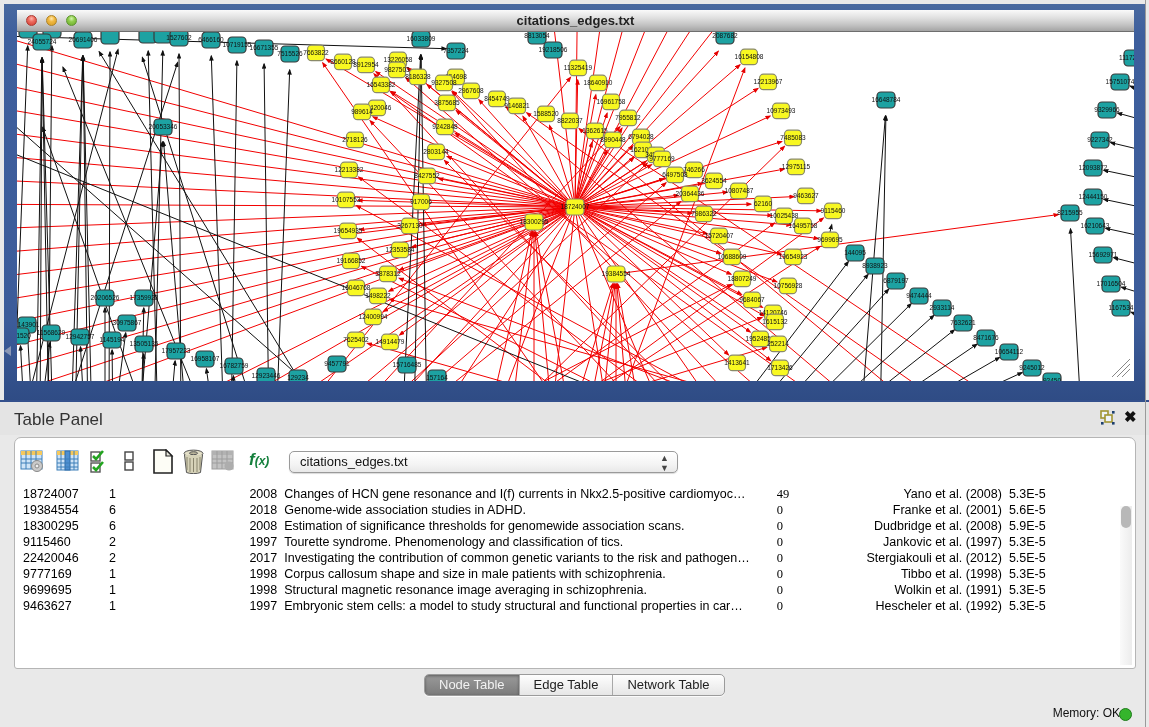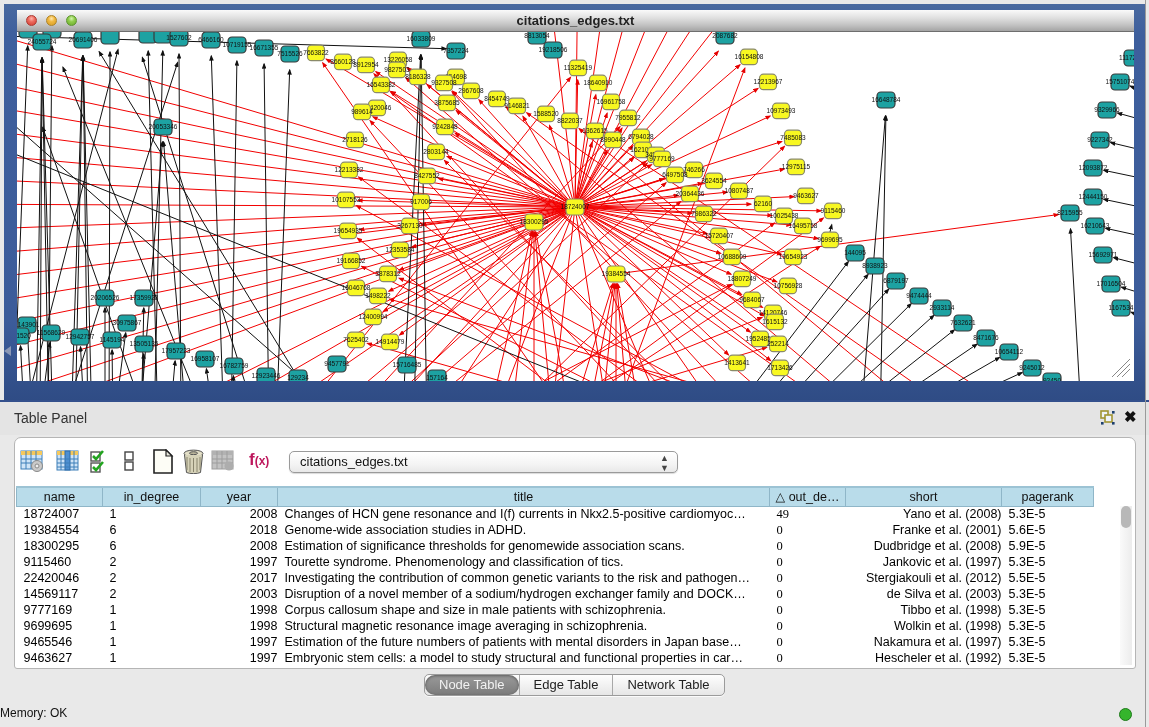--- a/index.html
+++ b/index.html
@@ -17,21 +17,21 @@
 .tl { position:absolute; top:5px; width:11px; height:11px; border-radius:50%; }
 #tl-r { left:9px; background:radial-gradient(circle at 50% 30%,#ffb3ab 0%,#ec6b5f 40%,#d23b2f 100%); border:1px solid #ad3a32; }
 #tl-y { left:29px; background:radial-gradient(circle at 50% 30%,#ffe9b0 0%,#f0b73f 40%,#d69e28 100%); border:1px solid #ae8326; }
 #tl-g { left:49px; background:radial-gradient(circle at 50% 30%,#d2f5b0 0%,#8fcc4a 40%,#6aaa2c 100%); border:1px solid #5d9430; }
 #canvas { left:17px; top:32px; width:1117px; height:349px; background:#fff; overflow:hidden; }
 
 
 #tpanel { left:0; top:400px; width:1149px; height:327px; background:#e9e9e9;
   border-top:2px solid #33508c; }
 #tphead { left:0; top:402px; width:1149px; height:33px; background:#e4e4e4; }
-#tplabel { left:14px; top:410px; font-size:14px; color:#333; }
+#tplabel { left:14px; top:410px; font-size:17px; color:#333; }
 #flicon { left:1100px; top:410px; width:16px; height:16px; }
 #closex { left:1124px; top:408px; font-size:15px; font-weight:bold; color:#111; }
 #wpanel { left:14px; top:437px; width:1122px; height:232px; background:#fff;
   border:1px solid #b5b5b5; border-radius:7px 7px 3px 3px; }
 #combo { left:289px; top:451px; width:389px; height:22px; border:1px solid #9a9a9a; border-radius:5px;
   background:linear-gradient(180deg,#ffffff 0%,#f4f4f4 60%,#e8e8e8 100%);
   font-size:13px; color:#111; line-height:20px; padding-left:10px;
   box-shadow:0 1px 1px rgba(0,0,0,.15); }
 #combo .arrows { position:absolute; right:8px; top:1px; font-size:9px; color:#444; line-height:10px; }
 
@@ -46,22 +46,22 @@
 #vsb { left:1120px; top:506px; width:12px; height:159px; background:linear-gradient(90deg,#fafafa,#ececec); }
 #vsbt { left:1121px; top:506px; width:10px; height:22px; background:#b8b8b8; border-radius:5px; }
 
 
 #tabs { left:424px; top:674px; height:22px; border:1px solid #9b9b9b; border-radius:5px;
   background:linear-gradient(180deg,#fefefe,#e6e6e6); display:flex; overflow:hidden;
   box-shadow:0 1px 0 rgba(255,255,255,.8); }
 .tab { font-size:13px; color:#222; line-height:20px; padding:0 14px; border-left:1px solid #a8a8a8; }
 .tab.first { border-left:none; }
 .tab.sel { background:linear-gradient(180deg,#9a9a9a,#7b7b7b); color:#f2f2f2;
-  box-shadow:inset 0 1px 3px rgba(0,0,0,.4);border-radius:10px; }
-#mem { left:0px; top:706px; width:1120px; text-align:left; font-size:12px; color:#111; }
+  box-shadow:inset 0 1px 3px rgba(0,0,0,.4); }
+#mem { left:0px; top:706px; width:1120px; text-align:right; font-size:12px; color:#111; }
 #memdot { left:1119px; top:708px; width:13px; height:13px; border-radius:50%;
   background:#35b52c; border:1.5px solid #1e7a1a; }
 #redge { left:1145px; top:0; width:1px; height:727px; background:#9a9a9a; }
 
 .ic { position:absolute; top:449px; }
 </style></head>
 <body>
 <div id="blueframe" class="abs"></div>
 <div id="titlebar" class="abs">
     <div id="title">citations_edges.txt</div>
@@ -602,35 +602,26 @@
  <ellipse cx="11.5" cy="4.2" rx="4" ry="1.5" fill="#b9b49a" stroke="#555"></ellipse>
  <path d="M2.5 6 l2 17.5 a9 3 0 0 0 14 0 l2 -17.5" fill="#d6d2b8" stroke="#555"></path>
  <path d="M5 8 v13 M8 9 v14 M11.5 9 v14 M15 9 v14 M18 8 v13" stroke="#8a866e" fill="none"></path>
 </svg>
 <svg class="ic abs" style="left:211px" width="24" height="24" viewBox="0 0 24 24">
  <rect x="1" y="2" width="21" height="18" fill="#c3c3c3" stroke="#9d9d9d"></rect>
  <rect x="1" y="2" width="21" height="4" fill="#b2b2b2"></rect>
  <path d="M1 10 h21 M1 14 h21 M6 2 v18 M11 2 v18 M16 2 v18" stroke="#9d9d9d" fill="none"></path>
  <circle cx="18" cy="17" r="4.5" fill="#adadad"></circle>
 </svg>
-<div class="abs" style="left:249px; top:450px; font-size:17px; font-weight:bold; color:#be185d;">f<span style="font-size:12px">(x)</span></div>
+<div class="abs" style="left:249px; top:450px; font-size:17px; font-style:italic; font-weight:bold; color:#15803d;">f<span style="font-size:12px">(x)</span></div>
 
 <div id="combo" class="abs">citations_edges.txt<span class="arrows">▲<br>▼</span></div>
 
 <table id="dt">
 <tbody>
-      <tr>
-        <th style="width:86px">name</th>
-        <th style="width:98px">in_degree</th>
-        <th style="width:77px">year</th>
-<th style="width:492px">title</th>
-        <th style="width:76px">△ out_de…</th>
-        <th style="width:156px">short</th>
-<th style="width:92px">pagerank</th>
-      </tr>
 <tr>
         <td class="c1">18724007</td>
         <td class="c2">1</td>
         <td class="c3">2008</td>
         <td class="c4">Changes of HCN gene resonance and I(f) currents in Nkx2.5‑positive cardiomyoc…</td>
         <td class="c5">49</td>
         <td class="c6">Yano et al. (2008)</td>
         <td class="c7">5.3E‑5</td>
       </tr>
 <tr>
@@ -663,53 +654,35 @@
 <tr>
         <td class="c1">22420046</td>
         <td class="c2">2</td>
         <td class="c3">2017</td>
         <td class="c4">Investigating the contribution of common genetic variants to the risk and pathogen…</td>
         <td class="c5">0</td>
         <td class="c6">Stergiakouli et al. (2012)</td>
         <td class="c7">5.5E‑5</td>
       </tr>
 <tr>
-        <td class="c1">14569117</td>
-        <td class="c2">2</td>
-        <td class="c3">2003</td>
-        <td class="c4">Disruption of a novel member of a sodium/hydrogen exchanger family and DOCK…</td>
-        <td class="c5">0</td>
-        <td class="c6">de Silva et al. (2003)</td>
-        <td class="c7">5.3E‑5</td>
-      </tr>
-<tr>
         <td class="c1">9777169</td>
         <td class="c2">1</td>
         <td class="c3">1998</td>
         <td class="c4">Corpus callosum shape and size in male patients with schizophrenia.</td>
         <td class="c5">0</td>
         <td class="c6">Tibbo et al. (1998)</td>
         <td class="c7">5.3E‑5</td>
       </tr>
 <tr>
         <td class="c1">9699695</td>
         <td class="c2">1</td>
         <td class="c3">1998</td>
         <td class="c4">Structural magnetic resonance image averaging in schizophrenia.</td>
         <td class="c5">0</td>
-        <td class="c6">Wolkin et al. (1998)</td>
-        <td class="c7">5.3E‑5</td>
-      </tr>
-<tr>
-        <td class="c1">9465546</td>
-        <td class="c2">1</td>
-        <td class="c3">1997</td>
-        <td class="c4">Estimation of the future numbers of patients with mental disorders in Japan base…</td>
-        <td class="c5">0</td>
-        <td class="c6">Nakamura et al. (1997)</td>
+        <td class="c6">Wolkin et al. (1991)</td>
         <td class="c7">5.3E‑5</td>
       </tr>
 <tr>
         <td class="c1">9463627</td>
         <td class="c2">1</td>
         <td class="c3">1997</td>
         <td class="c4">Embryonic stem cells: a model to study structural and functional properties in car…</td>
         <td class="c5">0</td>
         <td class="c6">Hescheler et al. (1992)</td>
         <td class="c7">5.3E‑5</td>

